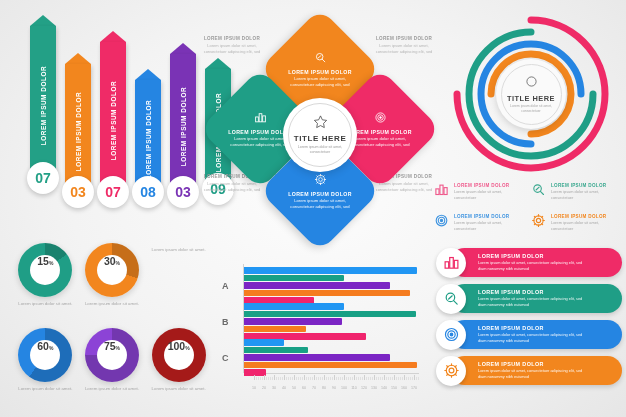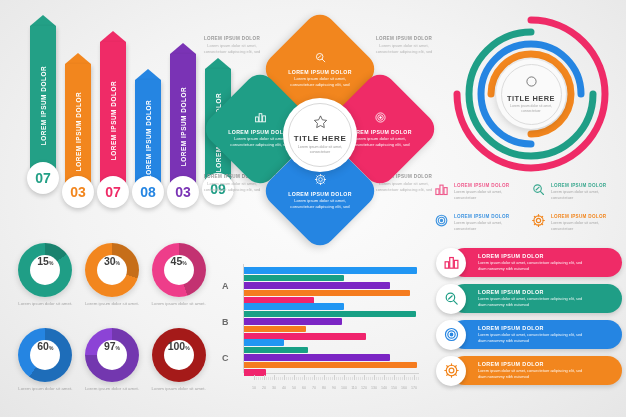--- a/index.html
+++ b/index.html
@@ -391,41 +391,35 @@
       <div class="donut-cell">
         <div class="donut" style="background: conic-gradient(rgb(198, 110, 25) 0deg, rgb(198, 110, 25) 108deg, rgb(242, 134, 30) 108deg, rgb(242, 134, 30) 360deg);">
           <div class="donut-hole">
             <span class="donut-val">30</span>
             <span class="donut-pct">%</span>
           </div>
         </div>
         <div class="donut-cap">Lorem ipsum dolor sit amet.</div>
       </div>
       <div class="donut-cell">
-        <div class="donut" style="background: conic-gradient(rgb(195, 50, 113) 0deg, rgb(195, 50, 113) 162deg, rgb(238, 61, 138) 162deg, rgb(238, 61, 138) 360deg);">
-          <div class="donut-hole">
-            <span class="donut-val">45</span>
-            <span class="donut-pct">%</span>
-          </div>
-        </div>
         <div class="donut-cap">Lorem ipsum dolor sit amet.</div>
       </div>
       <div class="donut-cell">
         <div class="donut" style="background: conic-gradient(rgb(30, 109, 185) 0deg, rgb(30, 109, 185) 216deg, rgb(37, 133, 226) 216deg, rgb(37, 133, 226) 360deg);">
           <div class="donut-hole">
             <span class="donut-val">60</span>
             <span class="donut-pct">%</span>
           </div>
         </div>
         <div class="donut-cap">Lorem ipsum dolor sit amet.</div>
       </div>
       <div class="donut-cell">
         <div class="donut" style="background: conic-gradient(rgb(115, 55, 175) 0deg, rgb(115, 55, 175) 270deg, rgb(140, 67, 214) 270deg, rgb(140, 67, 214) 360deg);">
           <div class="donut-hole">
-            <span class="donut-val">97</span>
+            <span class="donut-val">75</span>
             <span class="donut-pct">%</span>
           </div>
         </div>
         <div class="donut-cap">Lorem ipsum dolor sit amet.</div>
       </div>
       <div class="donut-cell">
         <div class="donut" style="background: conic-gradient(rgb(165, 26, 25) 0deg, rgb(165, 26, 25) 360deg, rgb(201, 32, 31) 360deg, rgb(201, 32, 31) 360deg);">
           <div class="donut-hole">
             <span class="donut-val">100</span>
             <span class="donut-pct">%</span>

